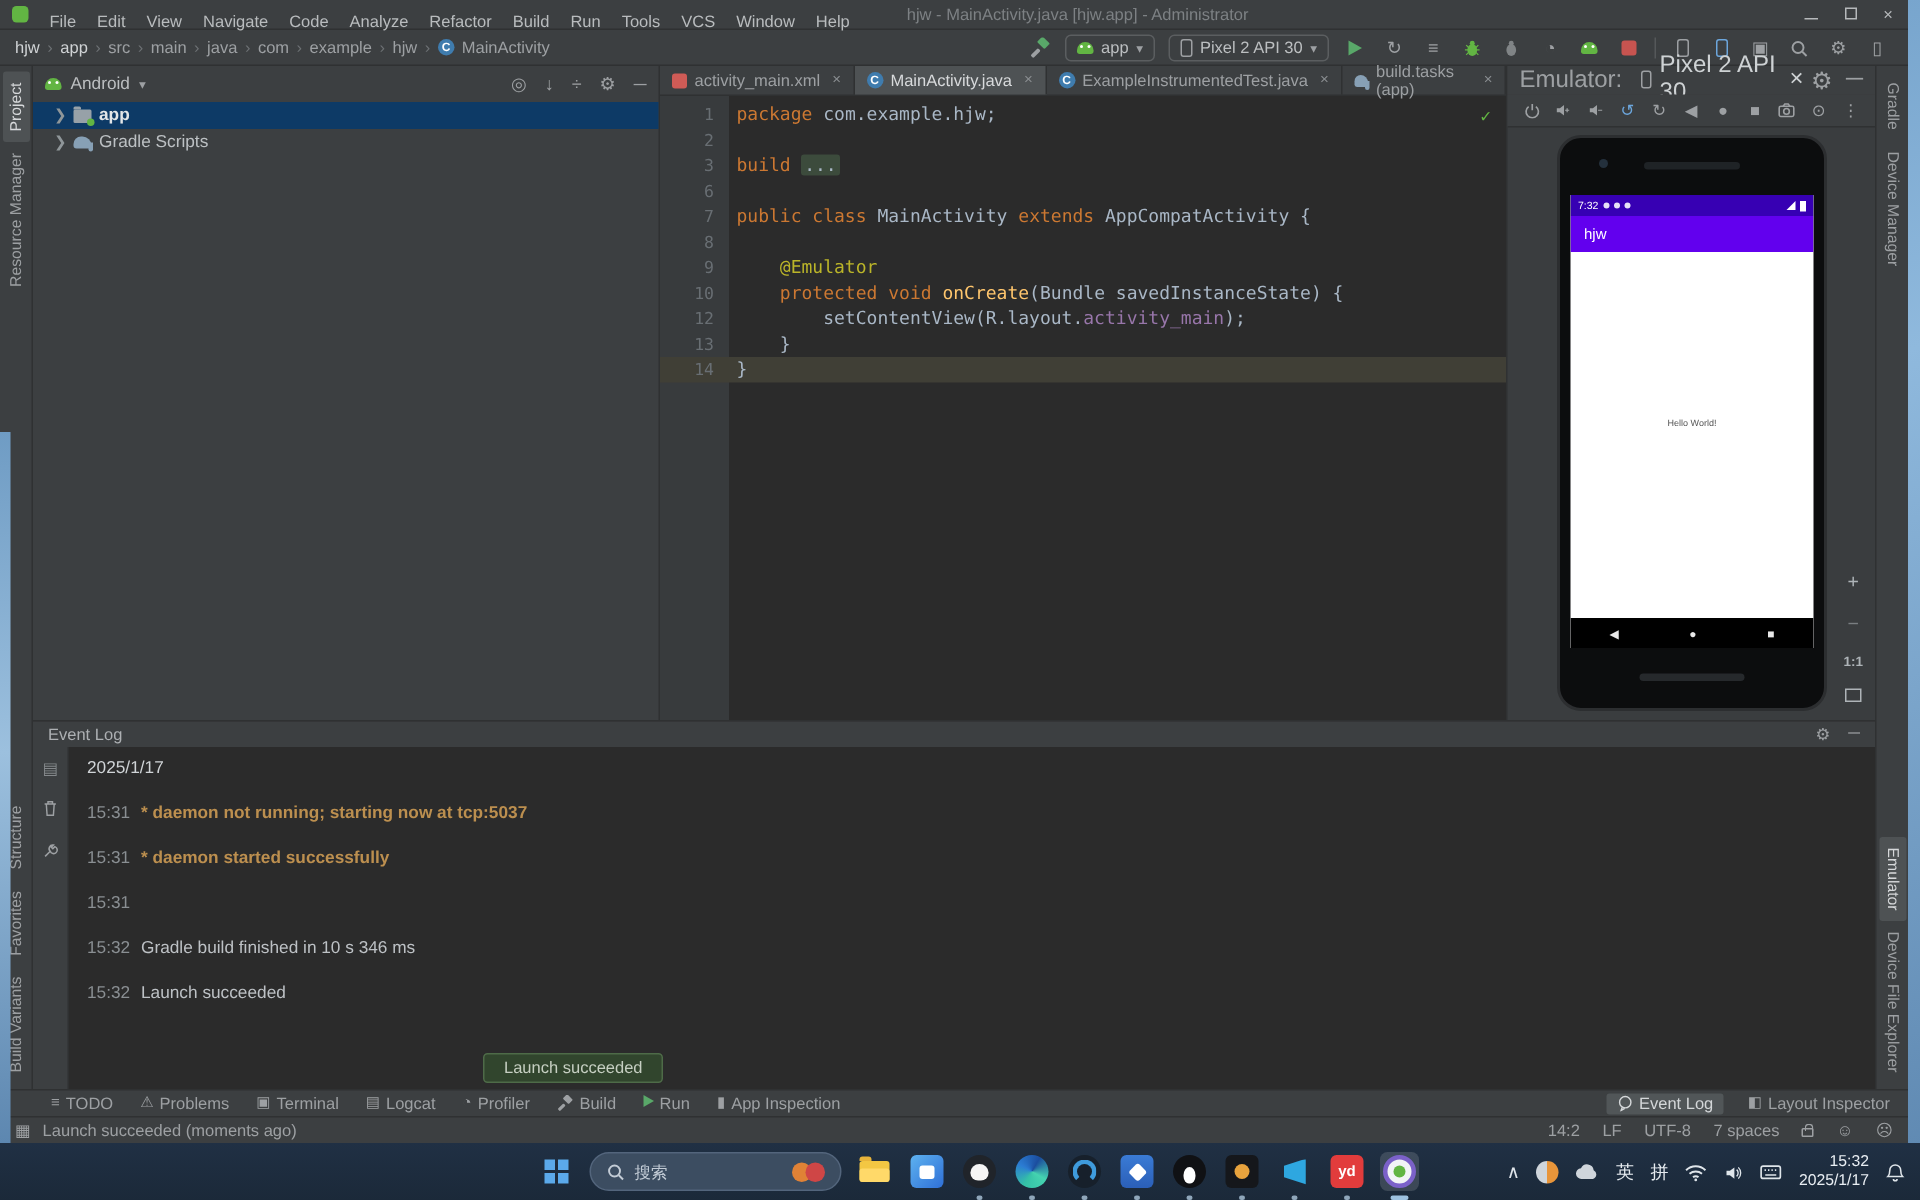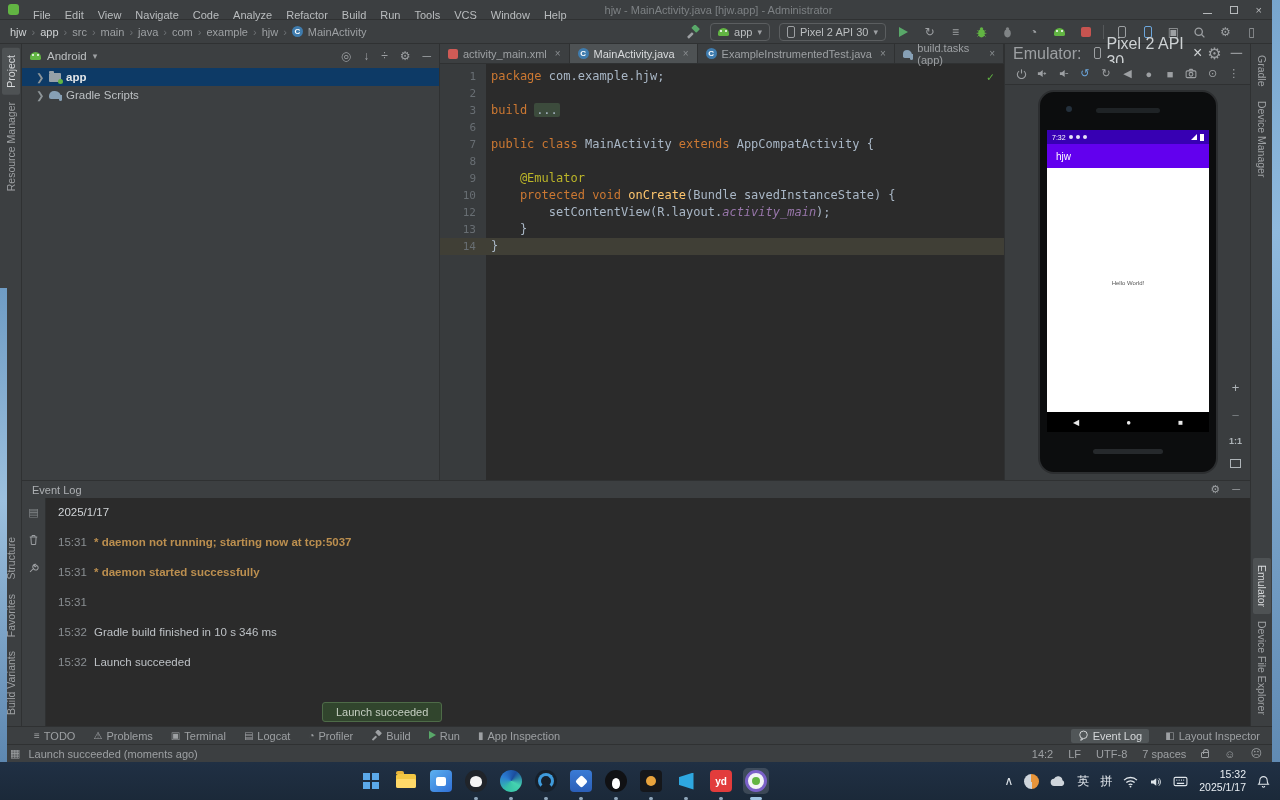--- a/index.html
+++ b/index.html
@@ -73,21 +73,21 @@
   .code-area{position:relative;flex:1;font-family:"DejaVu Sans Mono",monospace;font-size:12px;}
   .gutter-fill{position:absolute;left:0;top:0;bottom:0;width:46px;background:#383b3d;}
   .rows{position:relative;padding-top:4px;}
   .crow{display:flex;height:17px;line-height:17px;}
   .crow.caret{background:var(--caret-line,#403f36);}
   .gut{width:46px;flex:none;text-align:right;padding-right:10px;color:#686e73;font-size:11px;position:relative;}
   .src{white-space:pre;padding-left:5px;color:var(--code-text,#a9b7c6);}
   .kw{color:var(--keyword,#cc7832);}
   .ann{color:var(--annotation,#bbb529);}
   .meth{color:var(--method,#ffc66d);}
-  .fld{color:var(--field-purple,#9876aa);font-style:italic;}
+  .fld{color:var(--field-purple,#9876aa);}
   .fold{background:#3c4b3c;border-radius:2px;padding:0 2px;margin-left:7px;}
   .insp-ok{position:absolute;top:6px;right:10px;color:var(--success-green,#62b543);font-size:12px;}
 
   
   .emu{width:246px;flex:none;border-left:1px solid var(--border,#2f3132);display:flex;flex-direction:column;position:relative;background:#3a3d3f;}
   .emu-head{height:19px;display:flex;align-items:center;padding:0 8px;font-size:16px;color:#9da0a3;background:var(--panel-bg,#3c3f41);}
   .emu-tab{display:flex;align-items:center;gap:5px;margin-left:8px;padding:2px 5px;color:#ced2d4;border-bottom:2px solid var(--accent-blue,#4a88c7);}
   .emu-head .icons{margin-left:auto;display:flex;gap:9px;}
   .emu-toolbar{height:22px;display:flex;align-items:center;gap:9px;padding:0 10px;background:var(--panel-bg,#3c3f41);border-bottom:1px solid var(--border,#2f3132);font-size:11px;color:#9da0a3;}
   .eico{display:inline-flex;align-items:center;justify-content:center;width:14px;height:14px;font-size:11px;color:#9da0a3;}
@@ -626,20 +626,31 @@
 <div class="taskbar">
   <div class="tb-center">
     <span class="tb-app">
         <span class="win-start">
           <span></span>
           <span></span>
           <span></span>
           <span></span>
         </span>
       </span>
+    <span class="tb-search">
+      <svg width="13" height="13" viewBox="0 0 16 16" fill="none" stroke="#c3ccd6" stroke-width="1.6">
+          <circle cx="7" cy="7" r="4.5"></circle>
+          <path d="M10.5 10.5L14 14"></path>
+        </svg>
+      <span>搜索</span>
+      <span class="blobs">
+          <span class="blob a"></span>
+          <span class="blob b"></span>
+        </span>
+    </span>
     <span class="tb-app">
         <span class="i-folder"></span>
       </span>
     <span class="tb-app">
         <span class="i-store"></span>
       </span>
     <span class="tb-app">
         <span class="i-github"></span>
         <span class="dot"></span>
       </span>

